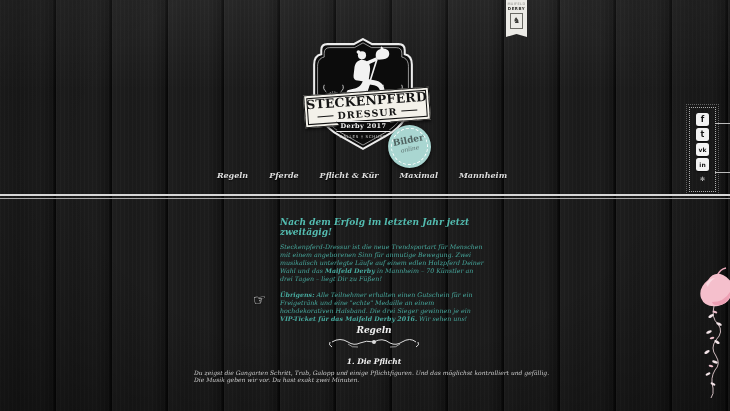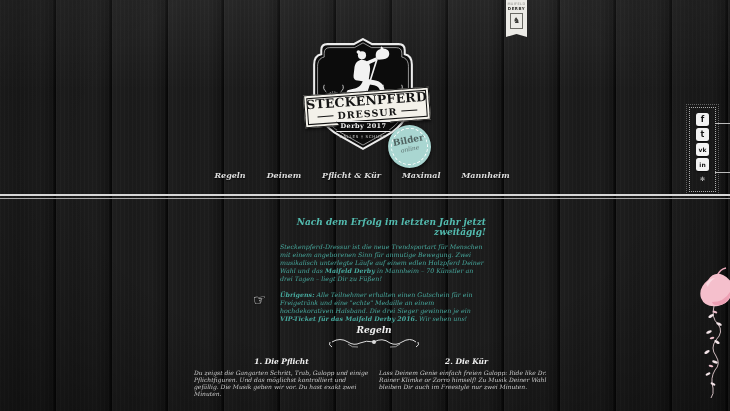--- a/index.html
+++ b/index.html
@@ -76,21 +76,21 @@
     font-family:"DejaVu Sans","Liberation Sans",sans-serif;font-weight:bold;color:#141414;
     font-size:8px;box-shadow:0 1px 1px rgba(0,0,0,.6);}
   .s-icon.small-glyph{font-size:6px;}
   .s-orn{margin-top:2px;font-size:6px;color:#d0d0d0;font-family:"DejaVu Sans",sans-serif;}
   .social-tick{position:absolute;left:715px;width:15px;height:1px;background:rgba(215,215,215,.85);}
   .tick-a{top:123px;} .tick-b{top:172px;}
 
   
   .content{position:absolute;left:280px;top:218px;width:206px;}
   .heading{margin:0 0 6px 0;font-size:9px;font-weight:bold;font-style:italic;
-    color:#53bcb0;text-align:right;line-height:9.5px;}
+    color:#53bcb0;text-align:left;line-height:9.5px;}
   .para{margin:0;font-size:6.3px;font-style:italic;color:#46a89d;line-height:8px;
     text-align:left;}
   .para b{font-weight:bold;}
   .note-wrap{position:relative;margin-top:8px;}
   .hand{position:absolute;left:-27px;top:0;font-size:15px;color:#ececec;
     font-family:"DejaVu Sans",sans-serif;text-shadow:0 1px 1px rgba(0,0,0,.7);
     transform:rotate(-6deg);}
 
   
   .rules{position:absolute;left:194px;top:325px;width:360px;}
@@ -153,21 +153,21 @@
   <div class="small-print">DALLES † SCHUHE</div>
 </div>
 
 <div class="bilder-badge">
   <div class="bb-1">Bilder</div>
   <div class="bb-2">online</div>
 </div>
 
 <nav class="nav">
   <span class="nav-item">Regeln</span>
-  <span class="nav-item">Deinem</span>
+  <span class="nav-item">Pferde</span>
   <span class="nav-item">Pflicht &amp; Kür</span>
   <span class="nav-item">Maximal</span>
   <span class="nav-item">Mannheim</span>
 </nav>
 
 <div class="rule-line rule-line-a"></div>
 <div class="rule-line rule-line-b"></div>
 
 <div class="social">
   <div class="s-icon">f</div>
@@ -193,24 +193,20 @@
   <svg class="flourish" width="92" height="12" viewBox="0 0 92 12">
     <path d="M4 5 q8 -5 16 0 q6 4 12 1 q6 -3 14 -1 q8 -5 16 1 q6 3 12 -1 q8 -5 14 0" fill="none" stroke="#dcdcdc" stroke-width="1"></path>
     <path d="M2 5 q-2 3 2 5 M90 5 q2 3 -2 5" fill="none" stroke="#dcdcdc" stroke-width="1"></path>
     <circle cx="46" cy="5" r="2" fill="#dcdcdc"></circle>
     <path d="M20 7 q4 4 10 3 M72 7 q-4 4 -10 3" fill="none" stroke="#cfcfcf" stroke-width="0.7"></path>
   </svg>
   <div class="cols">
     <div class="col">
       <h3>1. Die Pflicht</h3>
       <p>Du zeigst die Gangarten Schritt, Trab, Galopp und einige Pflichtfiguren. Und das möglichst kontrolliert und gefällig. Die Musik geben wir vor. Du hast exakt zwei Minuten.</p>
-    </div>
-    <div class="col">
-      <h3>2. Die Kür</h3>
-      <p>Lass Deinem Genie einfach freien Galopp: Ride like Dr. Rainer Klimke or Zorro himself! Zu Musik Deiner Wahl bleiben Dir auch im Freestyle nur zwei Minuten.</p>
     </div>
   </div>
 </section>
 
 <svg class="apple" viewBox="0 0 42 134">
   <path d="M29 10 q3 -7 9 -8" fill="none" stroke="#e8a9b9" stroke-width="1.6"></path>
   <path d="M20 14 q6 -9 15 -5 q11 5 9 17 q-2 12 -14 14 q-13 2 -17 -8 q-3 -10 7 -18 z" fill="#f5bfcc"></path>
   <path d="M24 36 q12 0 18 -10 q1 10 -10 13 q-7 1 -8 -3 z" fill="#eda0b4"></path>
   <path d="M18 18 q3 -6 9 -6 q-6 4 -7 9 z" fill="#fbdae2"></path>
   <path d="M26 40 q-3 12 4 18 q6 8 -2 16 q-6 8 0 16 q5 8 -1 14 q-5 8 -2 18 q1 6 -2 10" fill="none" stroke="#efd7dc" stroke-width="1" opacity="0.85"></path>

